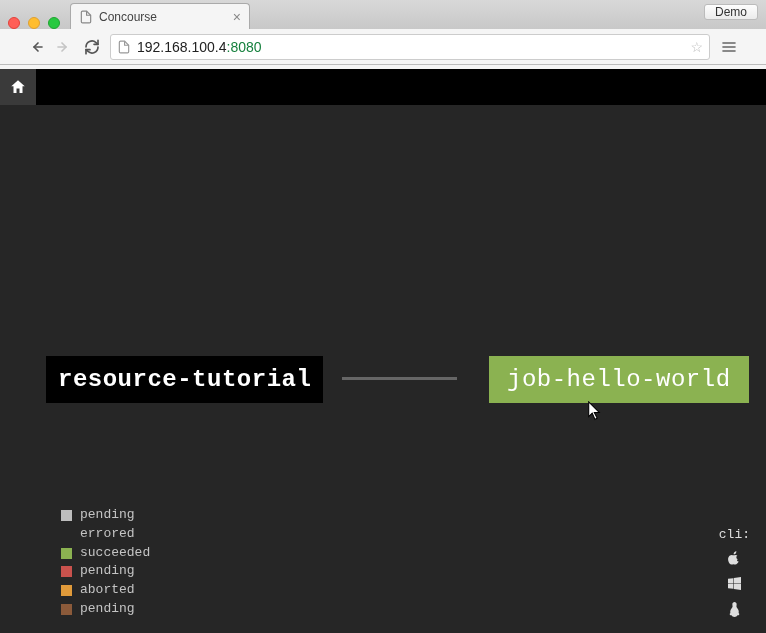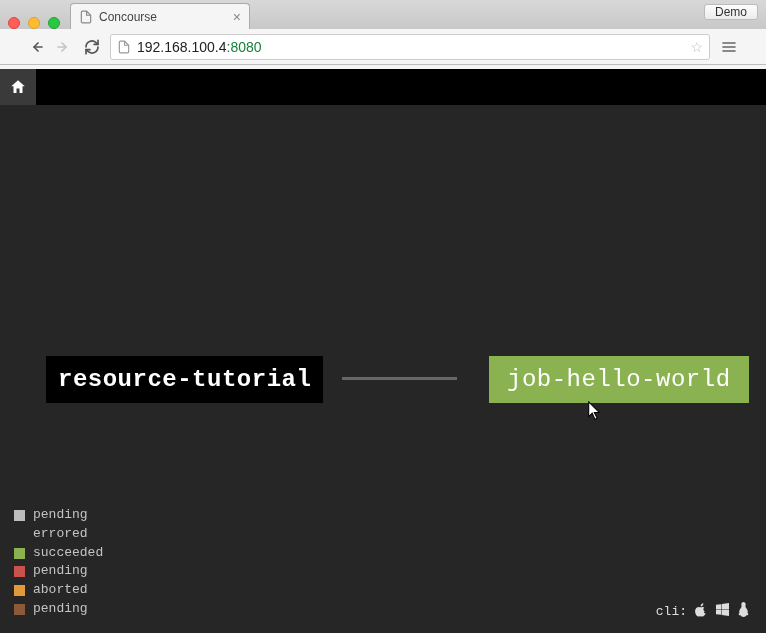--- a/index.html
+++ b/index.html
@@ -157,39 +157,40 @@
 
 .legend {
   position: absolute;
   left: 14px;
   bottom: 14px;
   font-size: 13px;
   line-height: 1.45;
   font-family: "Courier New", Courier, monospace;
   color: #c4c4c4;
 }
-.legend-row { display: flex; align-items: center; gap: 8px; }
+.legend-row { display: flex; align-items: center; gap: 8px; margin-left: 47px; }
 .swatch { width: 11px; height: 11px; display: inline-block; }
 .swatch.pending { background: #bdbdbd; }
 .swatch.started { background: transparent; }
 .swatch.succeeded { background: #8bb251; }
 .swatch.failed { background: #c9524d; }
 .swatch.errored { background: #e09a3a; }
 .swatch.aborted { background: #8b5a3a; }
 
 .cli {
   position: absolute;
   right: 16px;
   bottom: 12px;
   font-size: 13px;
   font-family: "Courier New", Courier, monospace;
   color: #ddd;
   display: flex;
   align-items: center;
   gap: 8px;
+  flex-direction: column;
 }
 .cli .oslogo { font-size: 14px; }
 </style>
 </head>
 <body>
 
 <div class="chrome-tabbar">
   <div class="traffic-lights">
     <div class="tlight red"></div>
     <div class="tlight yellow"></div>

